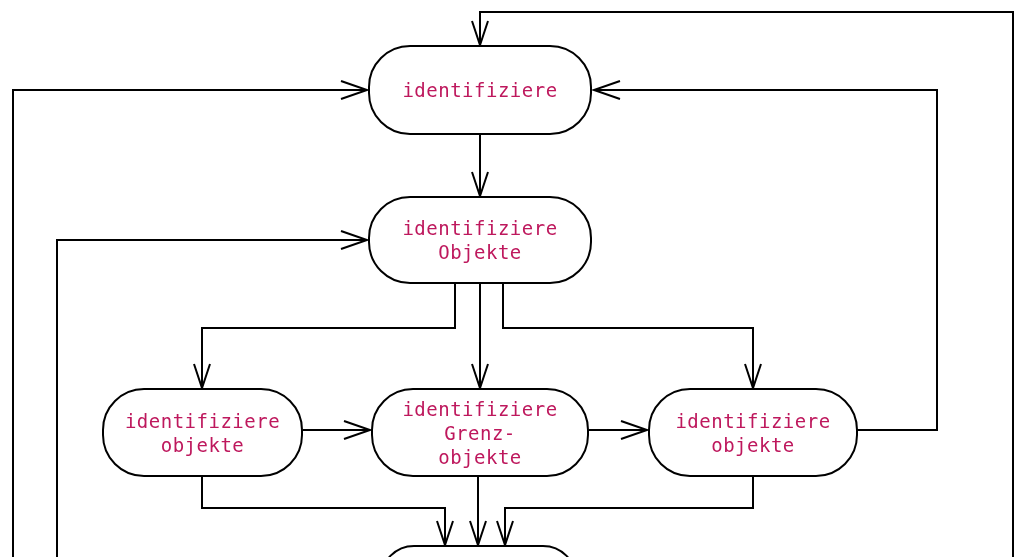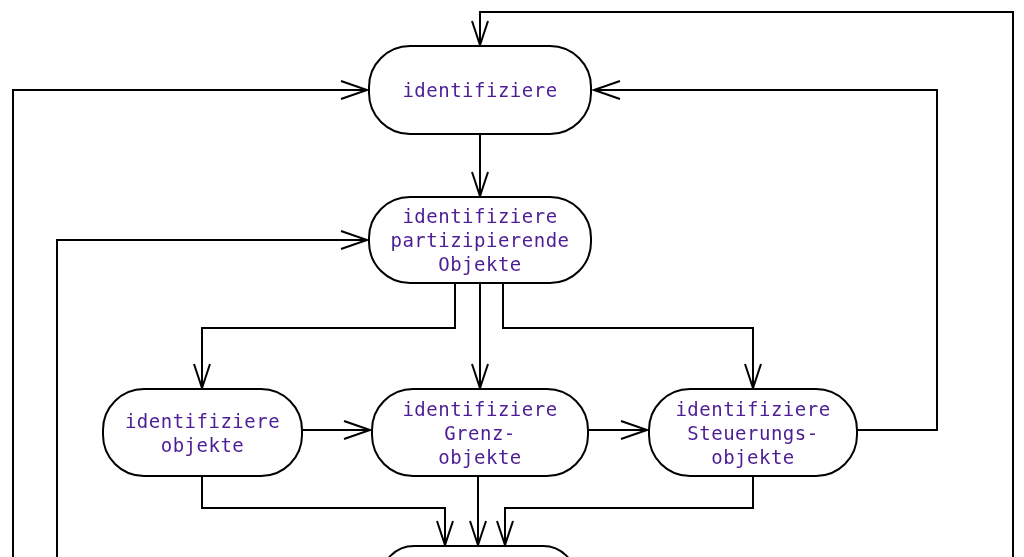--- a/index.html
+++ b/index.html
@@ -24,21 +24,21 @@
     position: absolute;
     box-sizing: border-box;
     border: 2px solid #000000;
     border-radius: 42px;
     background: #ffffff;
     display: flex;
     flex-direction: column;
     align-items: center;
     justify-content: center;
     text-align: center;
-    color: #4c1d95;
+    color: #be185d;
     font-size: 19px;
     line-height: 24px;
     letter-spacing: 0.5px;
     white-space: nowrap;
   }
   .node .line { display: block; }
   #node-anwendungsfaelle { left: 368px; top: 45px;  width: 224px; height: 90px; }
   #node-partizipierende  { left: 368px; top: 196px; width: 224px; height: 88px; }
   #node-entitaets        { left: 102px; top: 388px; width: 201px; height: 89px; }
   #node-grenz            { left: 371px; top: 388px; width: 218px; height: 89px; }
@@ -91,36 +91,34 @@
     <path d="M753,477 L753,508 L505,508 L505,542"></path>
     <polyline points="497,521 505,545 513,521"></polyline>
   </svg>
 
   <div class="node" id="node-anwendungsfaelle">
     <span class="line">identifiziere</span>
   </div>
 
   <div class="node" id="node-partizipierende">
     <span class="line">identifiziere</span>
-    <span class="line">partizipierende</span>
     <span class="line">Objekte</span>
   </div>
 
   <div class="node" id="node-entitaets">
     <span class="line">identifiziere</span>
     <span class="line">objekte</span>
   </div>
 
   <div class="node" id="node-grenz">
     <span class="line">identifiziere</span>
     <span class="line">Grenz-</span>
     <span class="line">objekte</span>
   </div>
 
   <div class="node" id="node-steuerungs">
     <span class="line">identifiziere</span>
-    <span class="line">Steuerungs-</span>
     <span class="line">objekte</span>
   </div>
 
   <div class="node" id="node-bottom-partial"></div>
 
 </div>
 
 </body></html>

